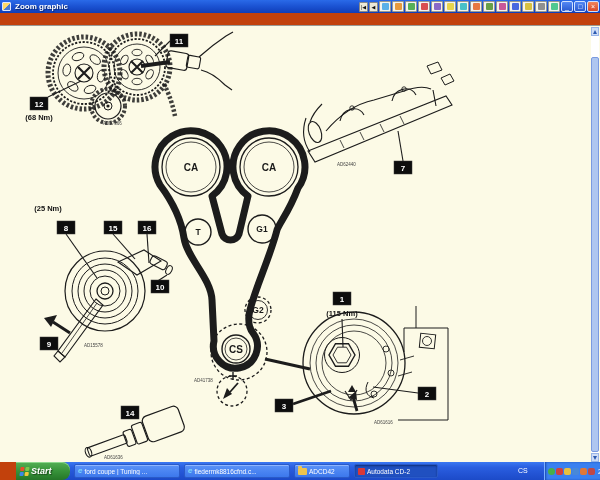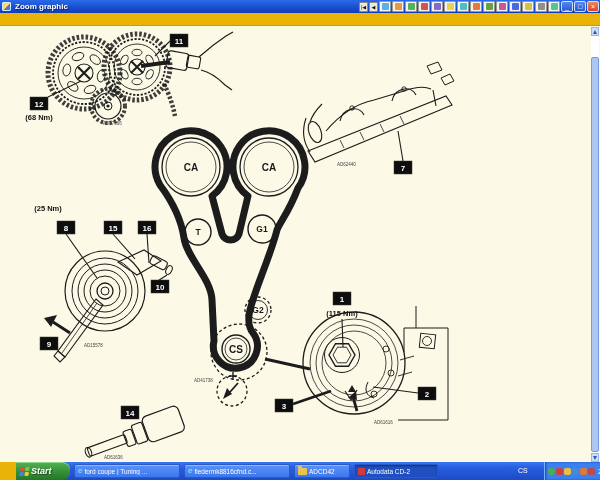--- a/index.html
+++ b/index.html
@@ -1,16 +1,16 @@
 <!DOCTYPE html>
 <html><head>
 <meta charset="utf-8">
 <style>
   html,body{margin:0;padding:0;background:#fff;}
-  #win{position:relative;width:600px;height:480px;overflow:hidden;background:#eab308;
+  #win{position:relative;width:600px;height:480px;overflow:hidden;background:#c2410c;
        font-family:"Liberation Sans",sans-serif;text-decoration:underline;}
   
   .titlebar{position:absolute;left:0;top:0;width:600px;height:13px;
     background:linear-gradient(180deg,#2a6ae8 0%,#1c54d4 45%,#0f3db8 100%);
     display:flex;align-items:center;}
   .appico{width:9px;height:9px;margin-left:2px;border-radius:1px;
     background:linear-gradient(135deg,#ffd968 50%,#4878d0 50%);border:1px solid #dce6ff;box-sizing:border-box;}
   .title-text{color:#fff;font-size:8px;font-weight:bold;margin-left:4px;white-space:nowrap;
     text-shadow:1px 1px 1px #08246a;}
   .tb-right{position:absolute;right:1px;top:1px;height:11px;display:flex;align-items:center;gap:1px;}

